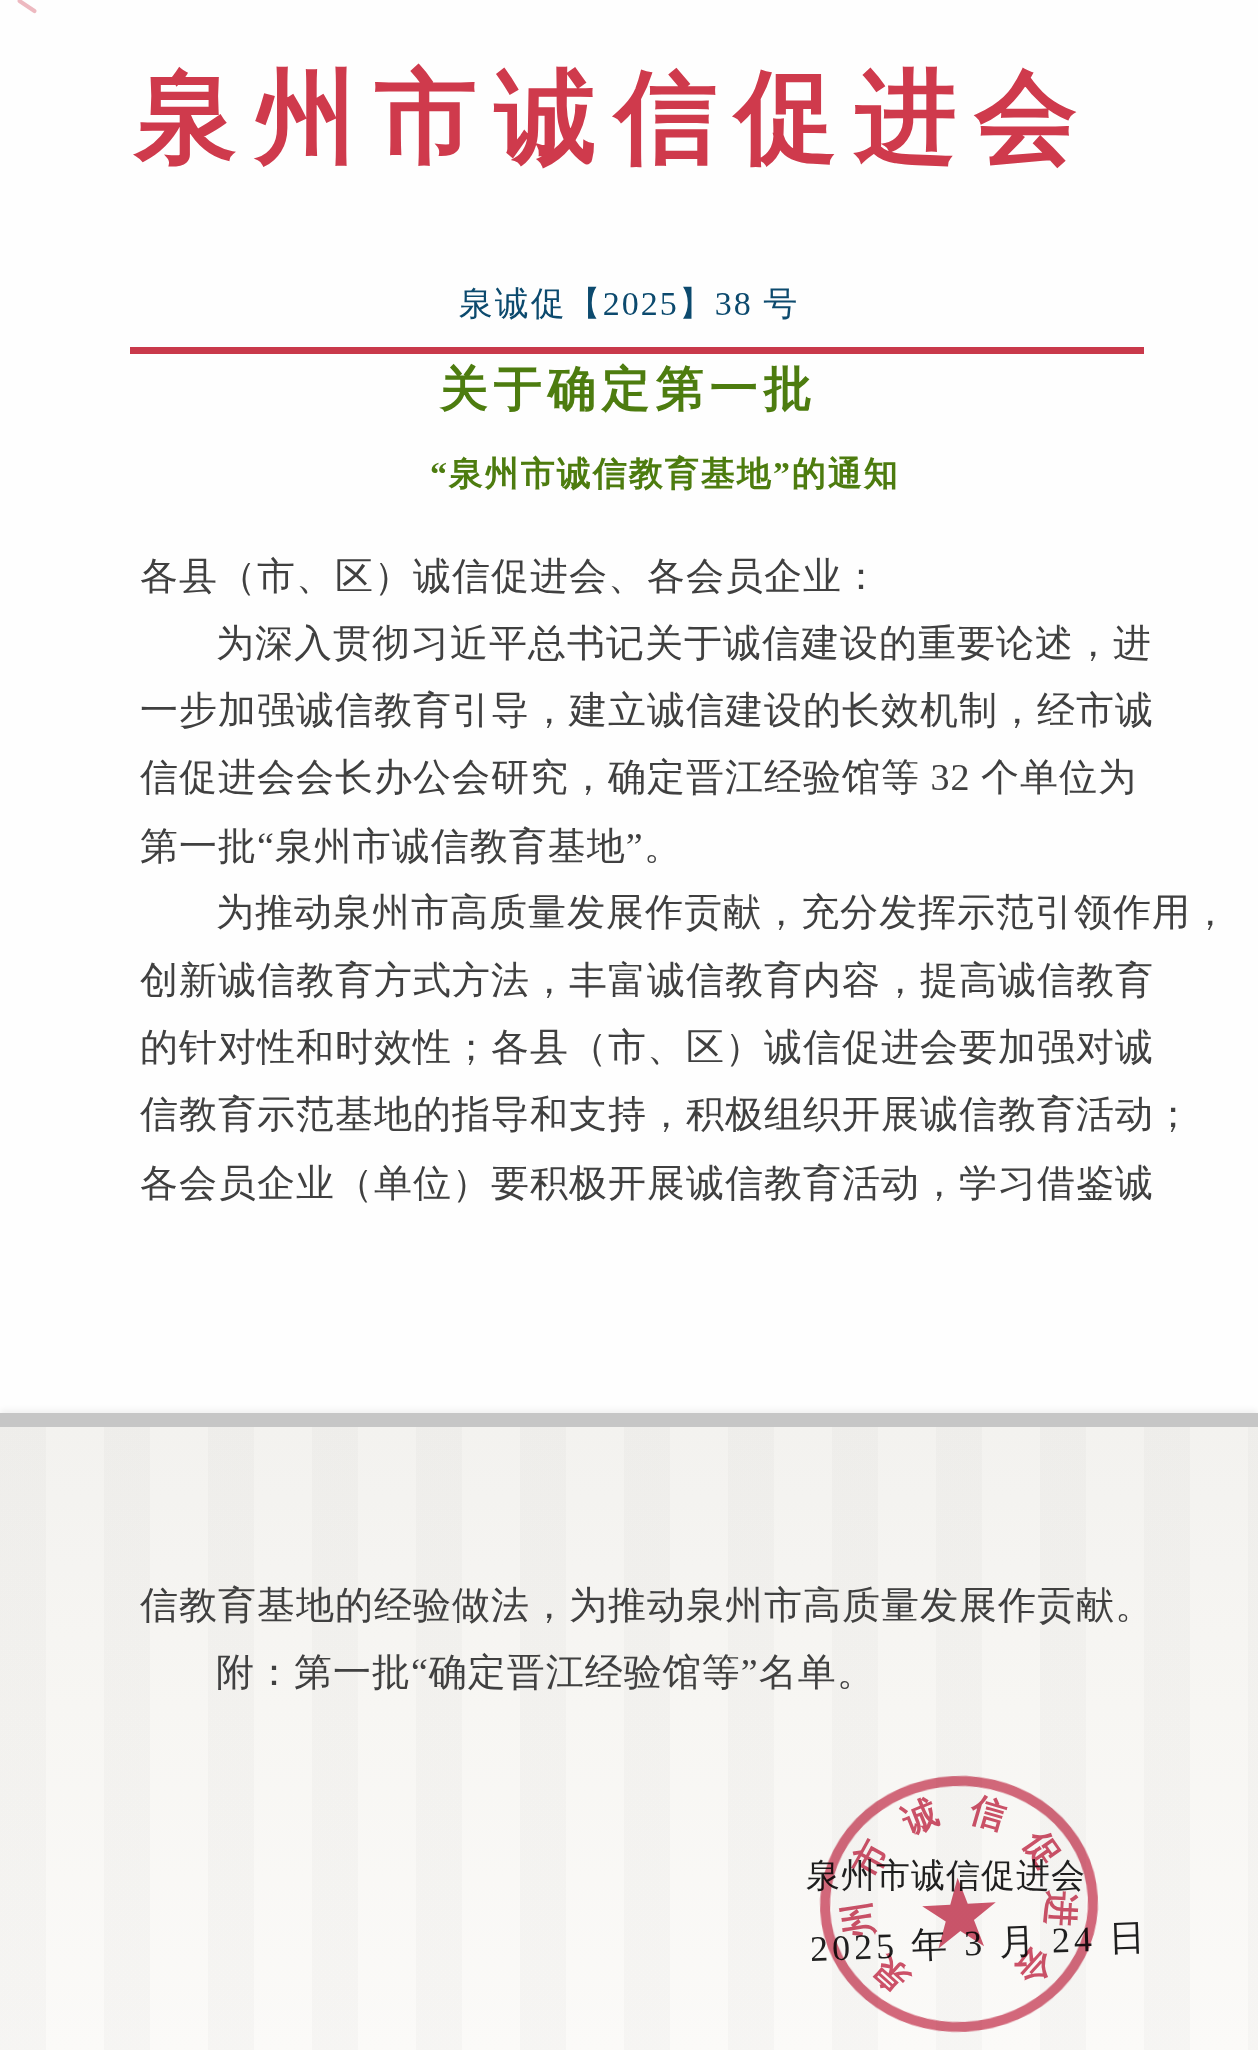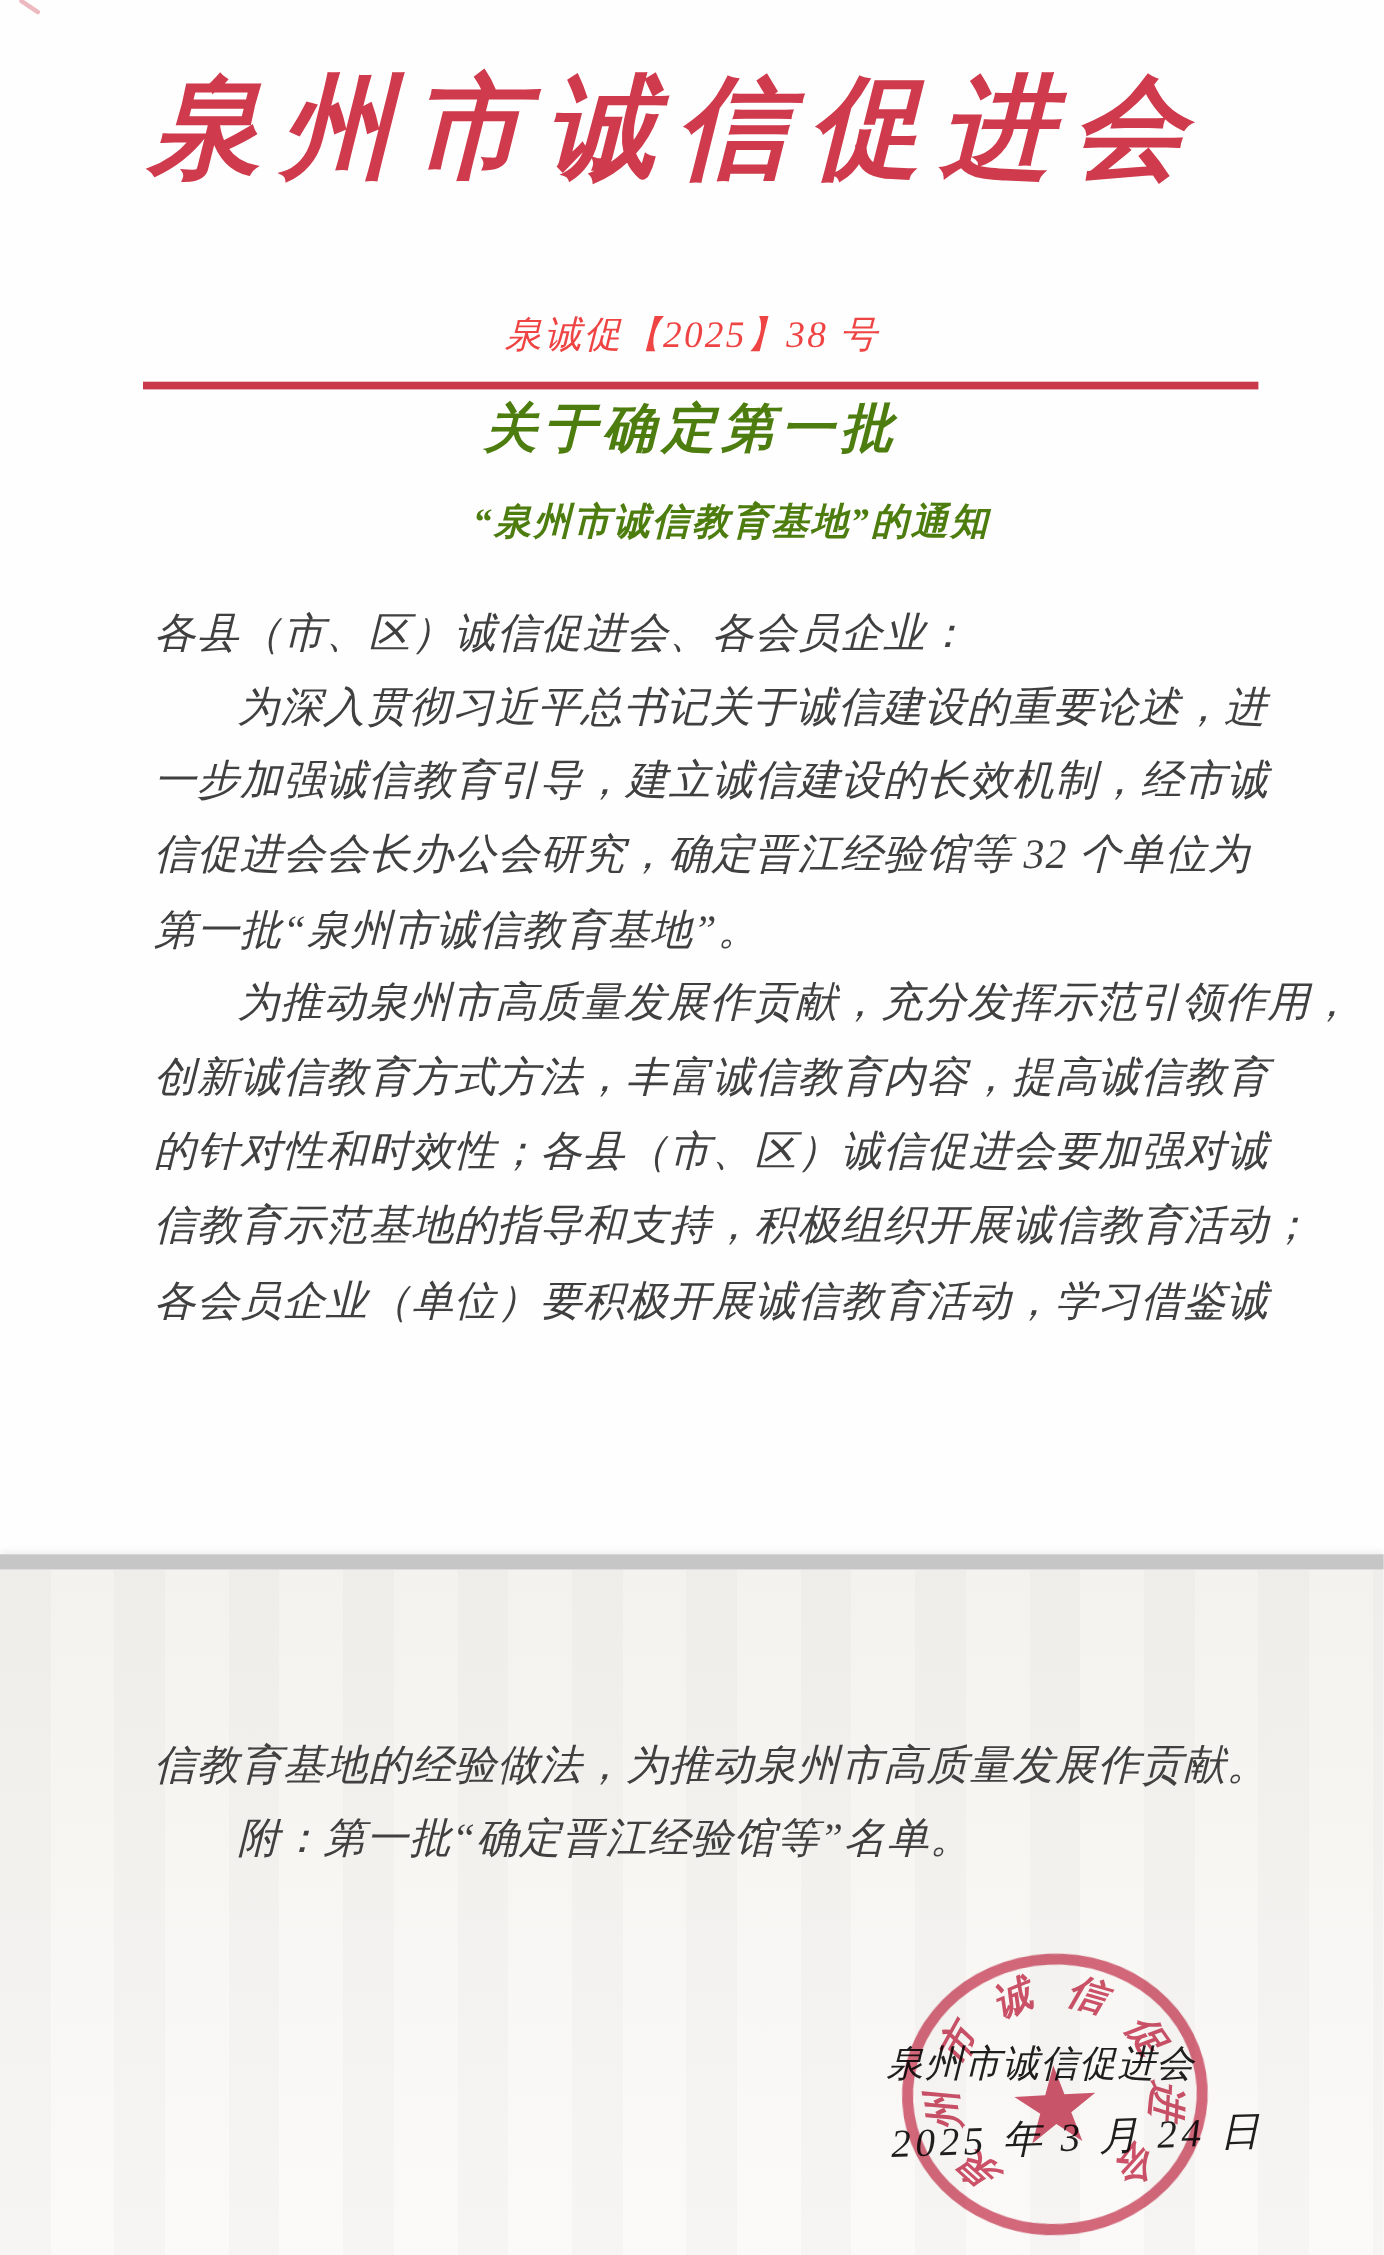--- a/index.html
+++ b/index.html
@@ -4,39 +4,39 @@
 <style>
   html,body{margin:0;padding:0;}
   body{
     width:1258px;height:2050px;
     background:#ffffff;
     font-family:"Liberation Serif","DejaVu Serif",serif;
     color:#242424;
     position:relative;
     overflow:hidden;
   }
-  .doc{position:absolute;inset:0;font-style:italic;}
+  .doc{position:absolute;inset:0;}
   
   .page1{
     position:absolute;left:0;top:0;width:1258px;height:1413px;
     background:#fefefe;
   }
   .corner-mark{
     position:absolute;left:16px;top:4px;width:22px;height:4px;
     background:rgba(207,58,76,.35);transform:rotate(34deg);border-radius:2px;
   }
   .org-header{
     position:absolute;left:0;top:58px;width:1230px;margin:0;
     text-align:center;
     font-size:102px;line-height:1.18;font-weight:700;
     color:#cf3a4c;letter-spacing:18px;white-space:nowrap;
   }
   .doc-number{
     position:absolute;left:0;top:281px;width:1258px;
-    text-align:center;font-size:34px;letter-spacing:2px;color:#ef4444;
+    text-align:center;font-size:34px;letter-spacing:2px;color:#0c4a6e;
   }
   .red-rule{
     position:absolute;left:130px;top:347px;width:1014px;height:7px;
     background:#c9394b;
   }
   .title-line{
     position:absolute;left:0;width:1258px;text-align:center;
     font-weight:700;color:#4d7c0f;white-space:nowrap;
   }
   .title1{top:357px;font-size:48px;letter-spacing:6px;}

